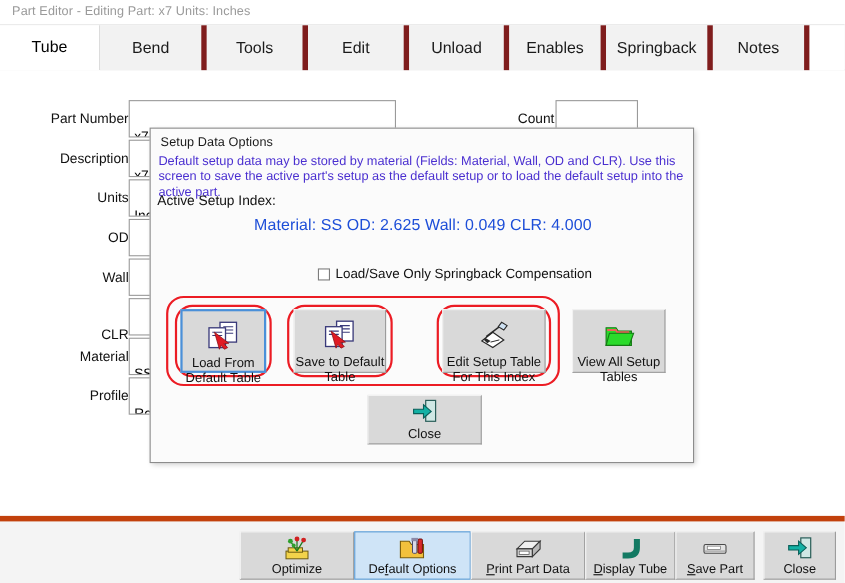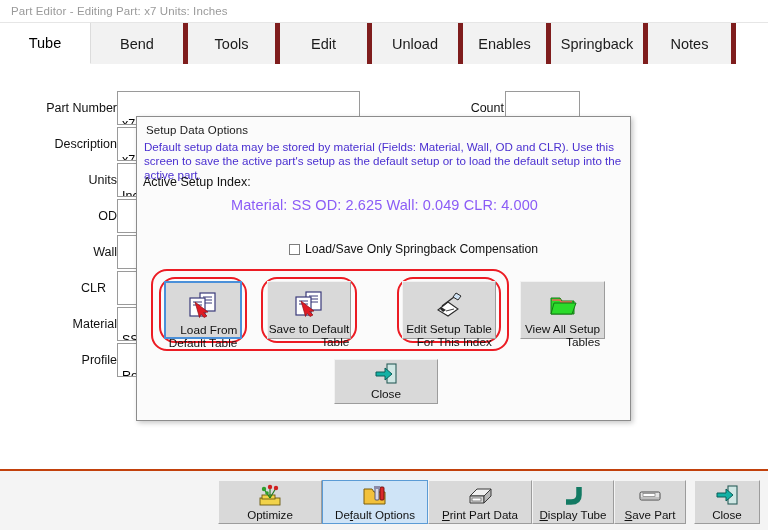--- a/index.html
+++ b/index.html
@@ -139,21 +139,21 @@
     left: 6px; top: 58px;
     font-size: 12.5px;
     color: #111111;
   }
   .dialog-index-value {
     position: absolute;
     left: 0; top: 80px;
     width: 495px;
     text-align: center;
     font-size: 14.5px;
-    color: #8b5cf6;
+    color: #1d4ed8;
     letter-spacing: 0.1px;
   }
 
   
   .cb-row {
     position: absolute;
     left: 152px; top: 125px;
     display: flex;
     align-items: center;
     cursor: default;
@@ -190,21 +190,21 @@
   }
   .dlg-btn .icon {
     margin-top: 8px;
     width: 34px; height: 30px;
     display: block;
   }
   .dlg-btn .btn-label {
     margin-top: 3px;
     font-size: 11.8px;
     color: #111111;
-    text-align: right;
+    text-align: center;
     line-height: 13px;
     white-space: pre-line;
   }
 
   
   .redring {
     position: absolute;
     border: 2.5px solid #ec1c24;
     border-radius: 16px;
     box-sizing: border-box;
@@ -230,21 +230,21 @@
   }
   .dlg-close .icon { width: 26px; height: 24px; }
   .dlg-close .btn-label { font-size: 11.8px; color: #111; margin-top: 1px; }
 
   
   .bottombar {
     position: absolute;
     left: 0; top: 469px;
     width: 768px; height: 61px;
     background: #f4f4f4;
-    border-top: 2px solid #c2410c;
+    border-top: 5px solid #c2410c;
     box-sizing: border-box;
   }
   .tb-btn {
     position: absolute;
     top: 9px;
     height: 44px;
     background: #d9d9d9;
     border: 1px solid #9c9c9c;
     border-top-color: #f4f4f4;
     border-left-color: #f4f4f4;
@@ -310,21 +310,21 @@
       <div class="field-label" style="right:253px;">OD</div>
       <div class="field-input num" style="left:117px;width:243px;"></div>
     </div>
 
     <div class="field-row" style="top:171px;width:370px;">
       <div class="field-label" style="right:253px;">Wall</div>
       <div class="field-input num" style="left:117px;width:243px;"></div>
     </div>
 
     <div class="field-row" style="top:207px;width:370px;">
-      <div class="field-label" style="right:264px;">CLR</div>
+      <div class="field-label" style="right:253px;margin-top:16px;">CLR</div>
       <div class="field-input num" style="left:117px;width:243px;"></div>
     </div>
 
     <div class="field-row" style="top:243px;width:370px;">
       <div class="field-label" style="right:253px;">Material</div>
       <div class="field-input" style="left:117px;width:243px;">SS</div>
     </div>
 
     <div class="field-row" style="top:279px;width:370px;">
       <div class="field-label" style="right:253px;">Profile</div>

